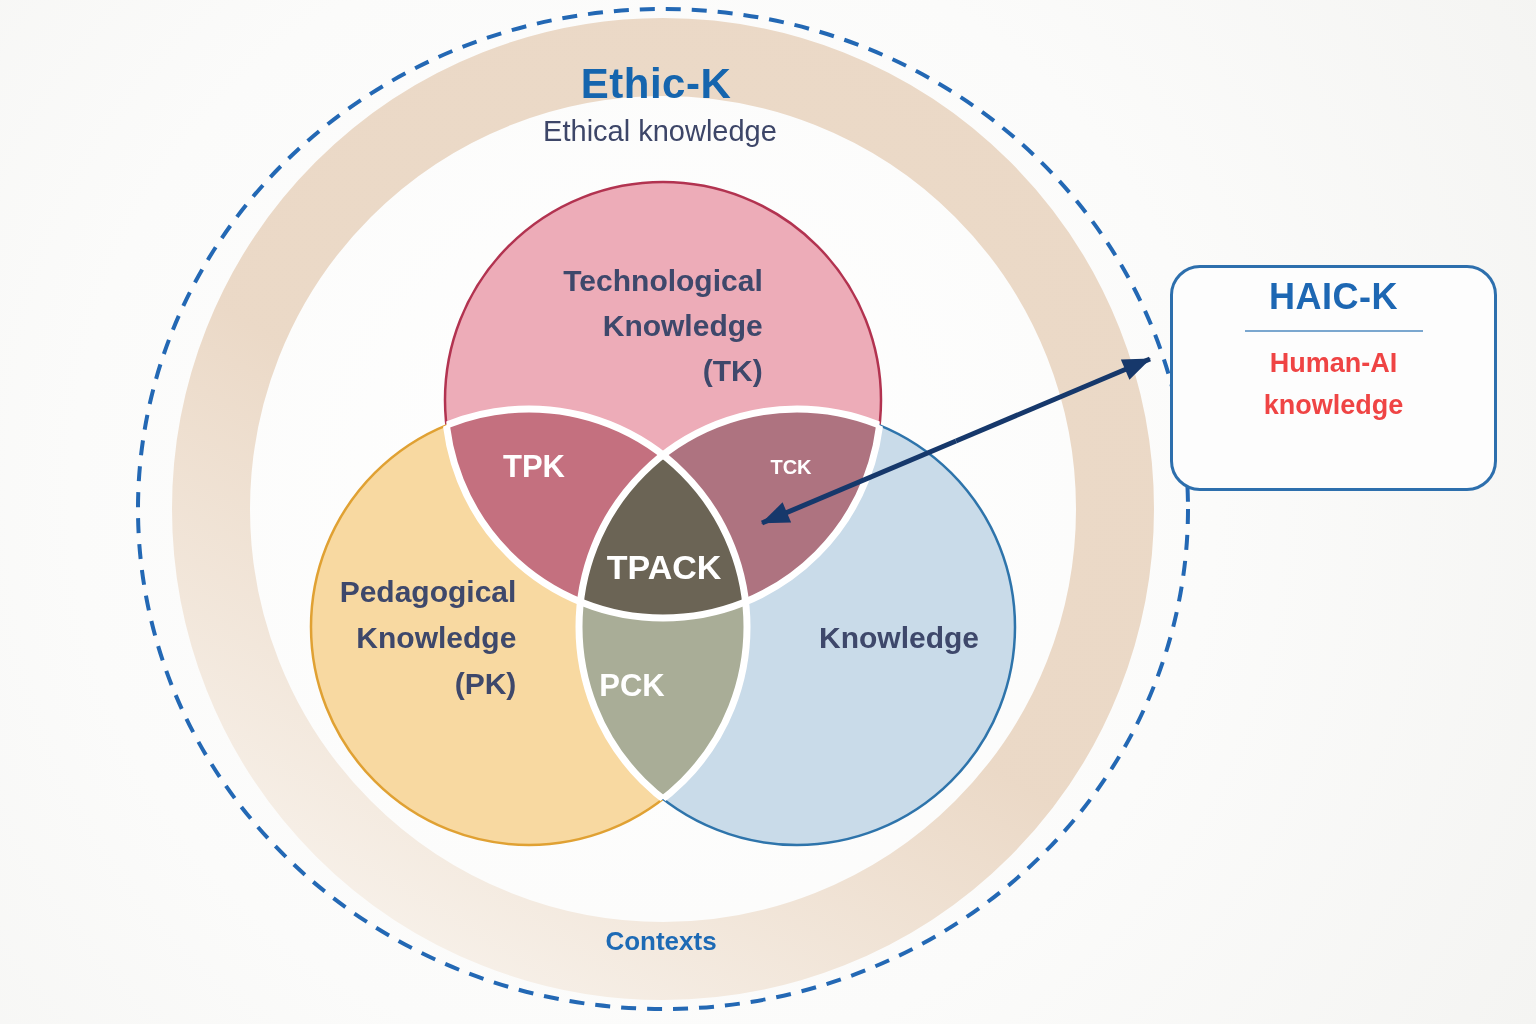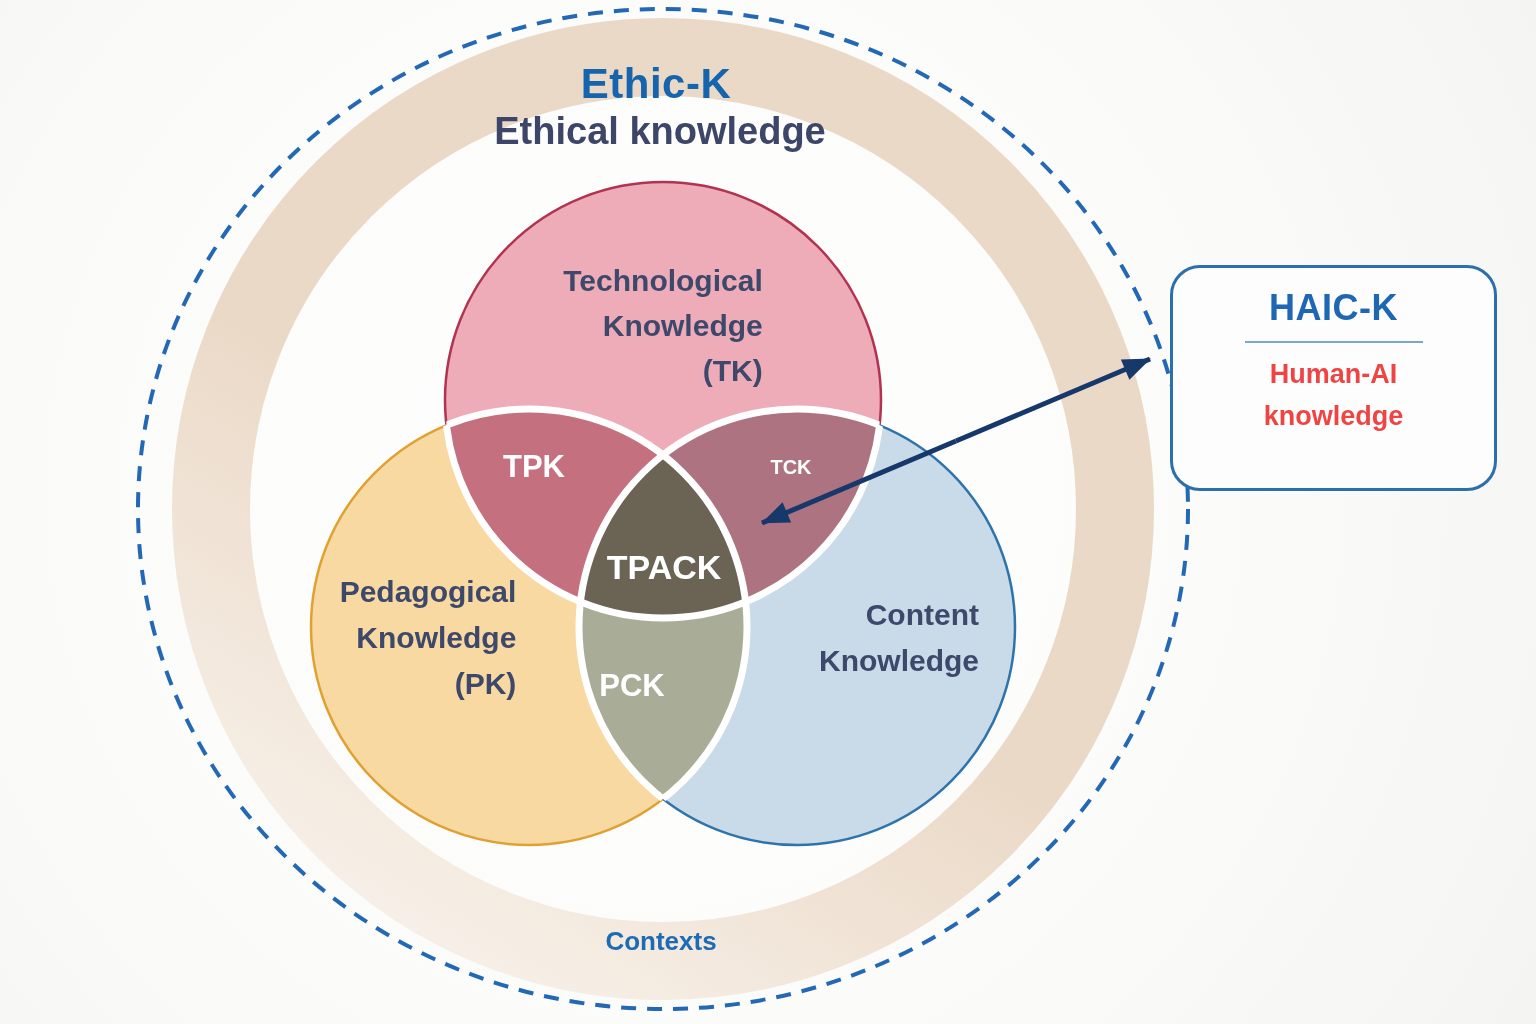--- a/index.html
+++ b/index.html
@@ -11,38 +11,38 @@
   }
   #stage{
     position:relative;width:1536px;height:1024px;
     background:radial-gradient(circle at 42% 48%, #ffffff 0%, #fbfbfa 55%, #f4f4f2 100%);
   }
   #venn-svg{position:absolute;left:0;top:0;width:1536px;height:1024px;}
 
   .abs{position:absolute;transform:translate(-50%,-50%);text-align:center;white-space:nowrap;}
 
   .outer-title{left:656px;top:84px;font-size:42px;font-weight:800;color:#1565ae;letter-spacing:.5px;}
-  .outer-subtitle{left:660px;top:131px;font-size:38px;font-weight:700;color:#3d4668;}
+  .outer-subtitle{left:660px;top:131px;font-size:29px;font-weight:400;color:#3d4668;}
   .bottom-label{left:661px;top:941px;font-size:26px;font-weight:700;color:#1d6ab5;}
 
   .circle-label{font-size:30px;font-weight:700;color:#3e486b;line-height:45px;text-align:right;}
   .tk-label{left:663px;top:325px;}
   .pk-label{left:428px;top:638px;line-height:46px;}
   .ck-label{left:899px;top:638px;line-height:46px;}
 
   .overlap-label{font-weight:700;color:#ffffff;}
   .tpk-label{left:534px;top:467px;font-size:31px;}
   .tck-label{left:791px;top:467px;font-size:20px;}
   .tpack-label{left:664px;top:567px;font-size:34px;}
   .pck-label{left:632px;top:686px;font-size:31px;text-align:right;}
 
   .callout{
     position:absolute;left:1170px;top:265px;width:327px;height:226px;
     box-sizing:border-box;background:#fdfdfd;border:3px solid #2d6fad;border-radius:30px;
-    display:flex;flex-direction:column;align-items:center;padding-top:19px;
+    display:flex;flex-direction:column;align-items:center;padding-top:8px;
   }
   .callout-title{font-size:36px;font-weight:800;color:#1d67b3;letter-spacing:.5px;}
   .callout-divider{width:178px;height:2px;background:#7ba7cf;margin:12px 0 10px 0;}
   .callout-line{font-size:27px;font-weight:700;color:#ef4444;line-height:42px;text-align:right;}
 </style>
 </head>
 <body>
 
 <div id="stage">
 
@@ -127,21 +127,20 @@
     <div>Technological</div>
     <div>Knowledge</div>
     <div>(TK)</div>
   </div>
   <div class="abs circle-label pk-label">
     <div>Pedagogical</div>
     <div>Knowledge</div>
     <div>(PK)</div>
   </div>
   <div class="abs circle-label ck-label">
-    <div>Content</div>
     <div>Knowledge</div>
   </div>
 
   <div class="abs overlap-label tpk-label">TPK</div>
   <div class="abs overlap-label tck-label">TCK</div>
   <div class="abs overlap-label tpack-label">TPACK</div>
   <div class="abs overlap-label pck-label">PCK</div>
 
   <div class="callout">
     <div class="callout-title">HAIC-K</div>

